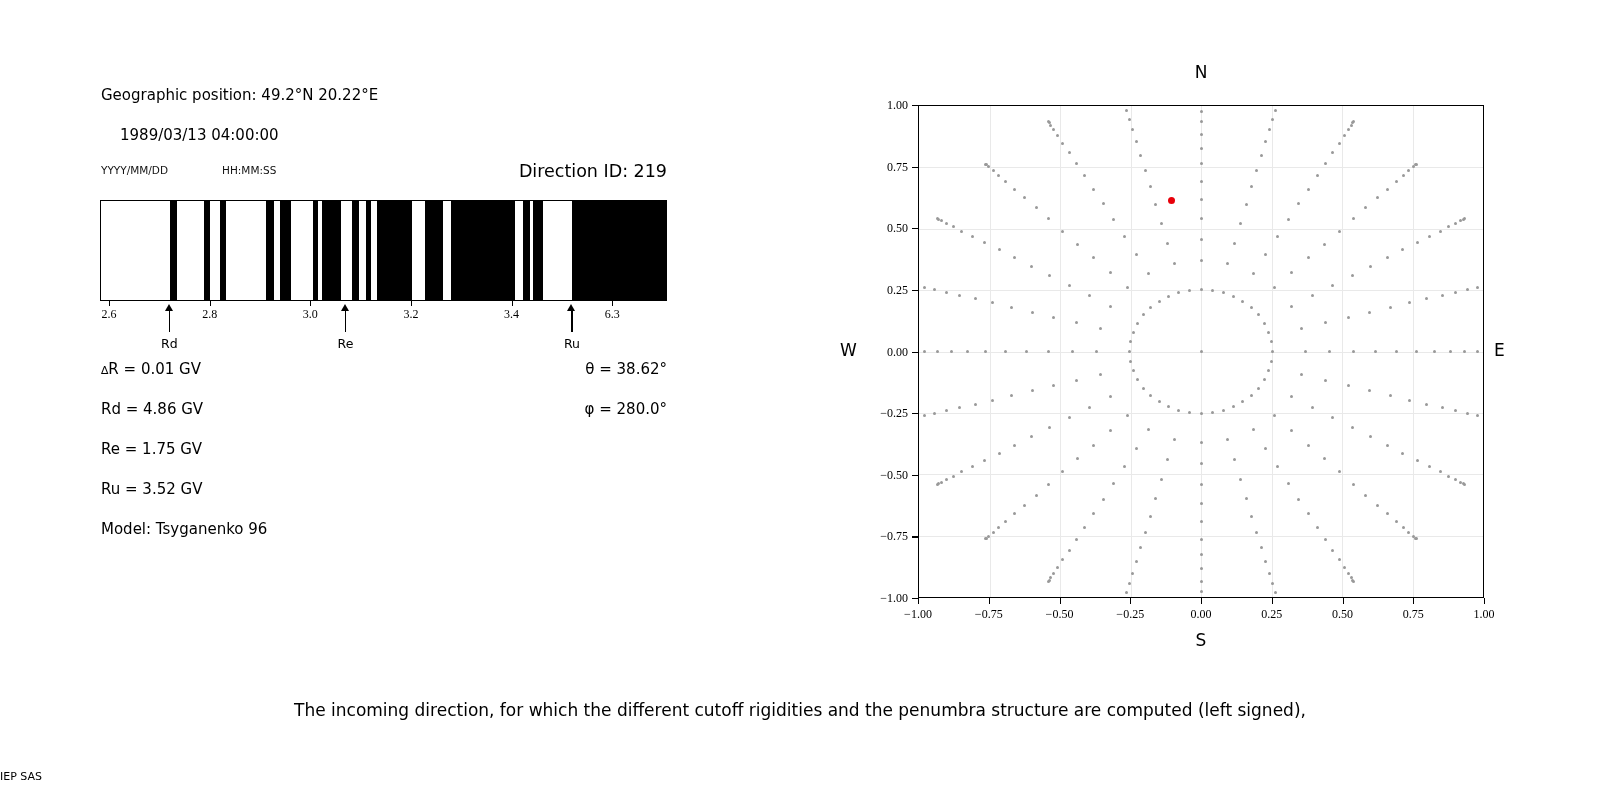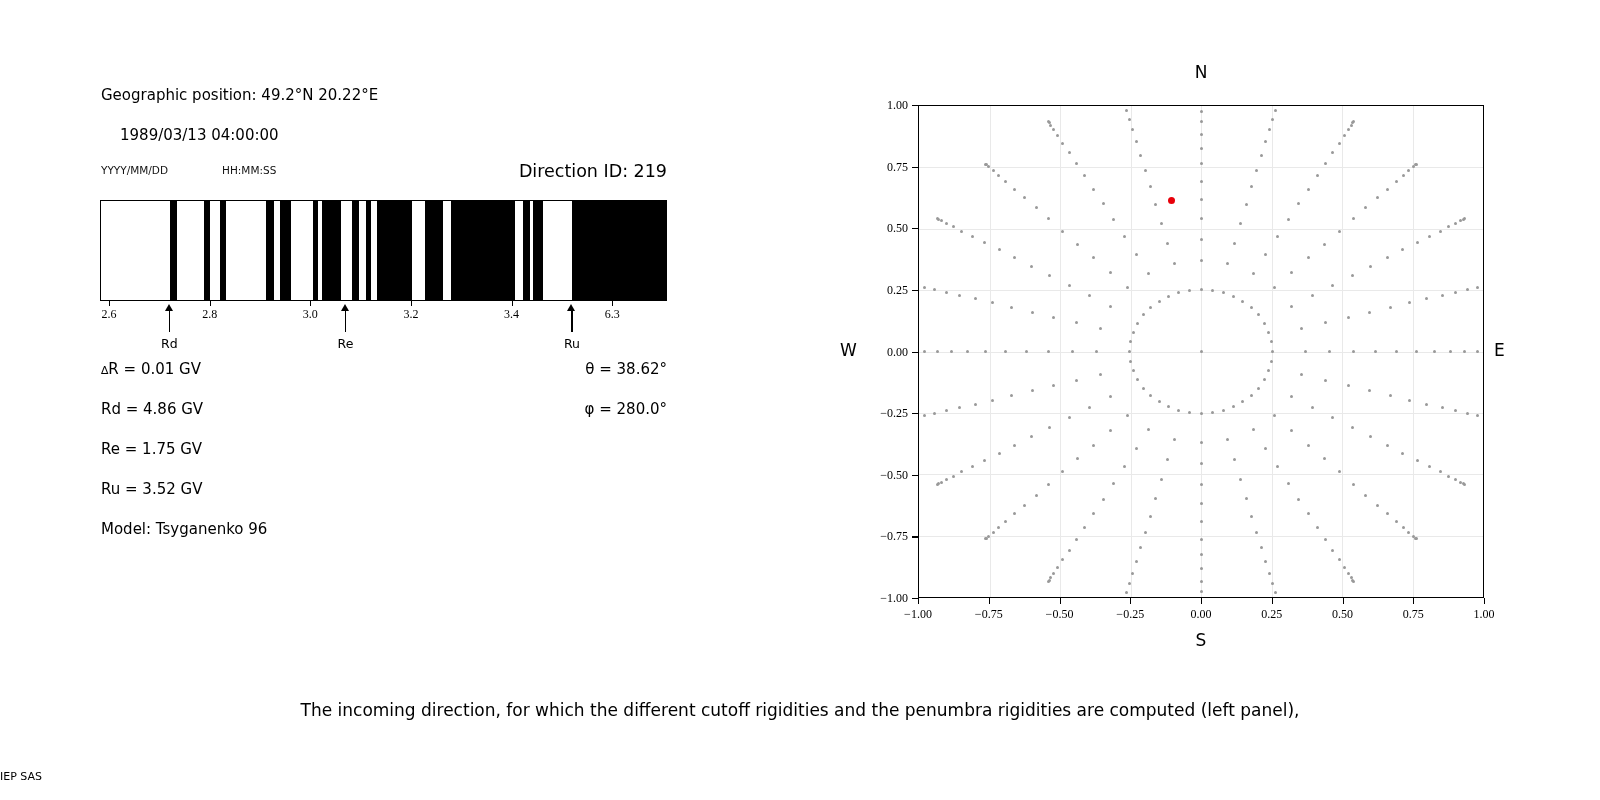--- a/index.html
+++ b/index.html
@@ -511,16 +511,16 @@
       <div class="xtick abs" style="left: 1271.75px;"></div>
       <div class="xtick-lbl tick-lbl abs" style="left: 1271.75px;">0.25</div>
       <div class="xtick abs" style="left: 1342.5px;"></div>
       <div class="xtick-lbl tick-lbl abs" style="left: 1342.5px;">0.50</div>
       <div class="xtick abs" style="left: 1413.25px;"></div>
       <div class="xtick-lbl tick-lbl abs" style="left: 1413.25px;">0.75</div>
       <div class="xtick abs" style="left: 1484px;"></div>
       <div class="xtick-lbl tick-lbl abs" style="left: 1484px;">1.00</div>
     </div>
 
-  <div class="abs caption" style="top:699px;">The incoming direction, for which the different cutoff rigidities and the penumbra rigidities are computed (left panel),</div>
+  <div class="abs caption" style="top:699px;">The incoming direction, for which the different cutoff rigidities and the penumbra structure are computed (left signed),</div>
   <div class="abs credit" style="top:770px;">IEP SAS</div>
 
 </div>
 
 </body></html>

